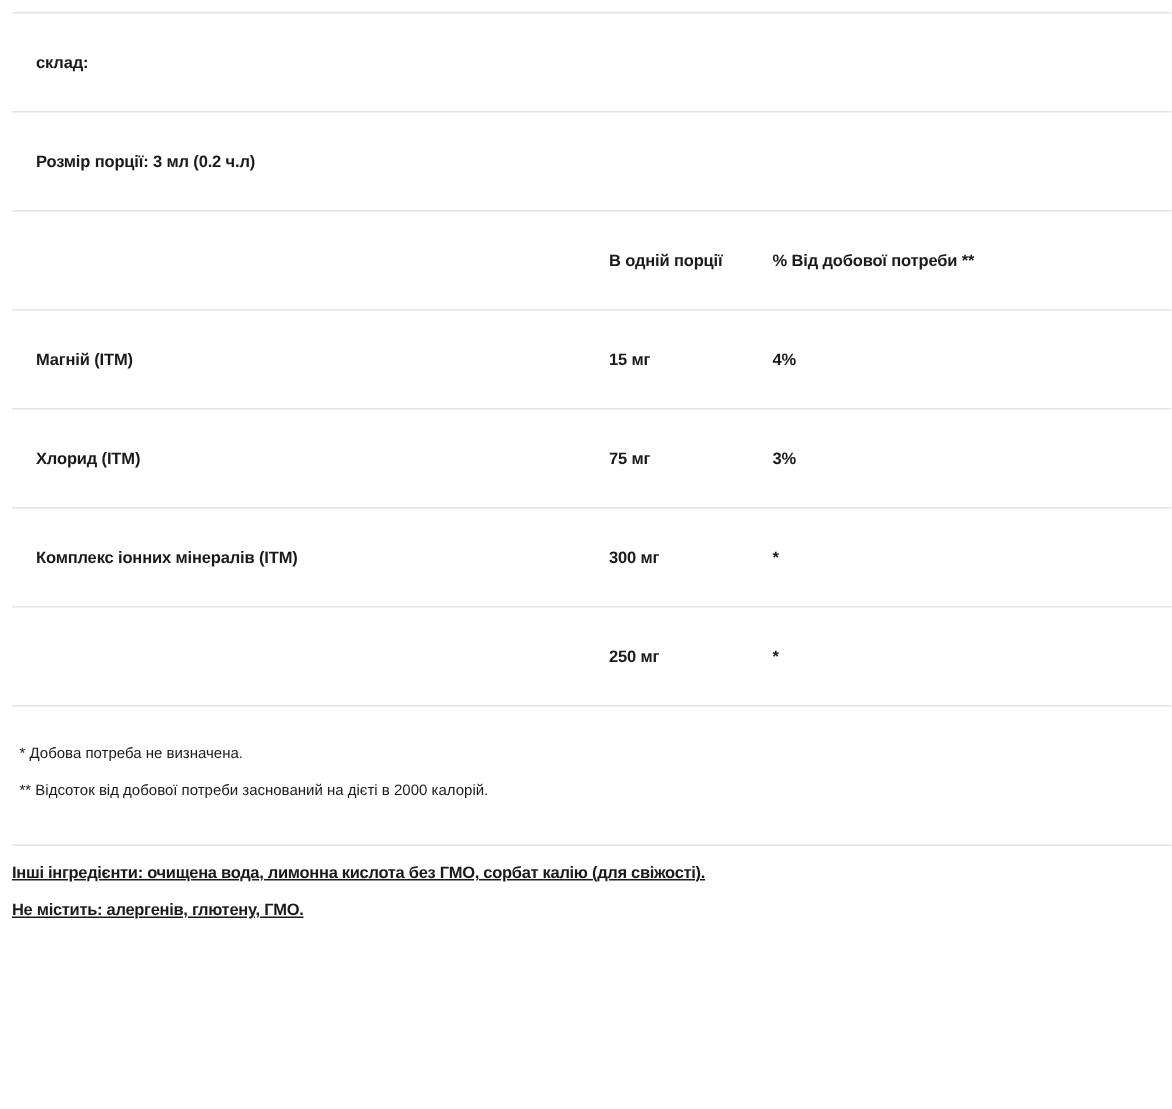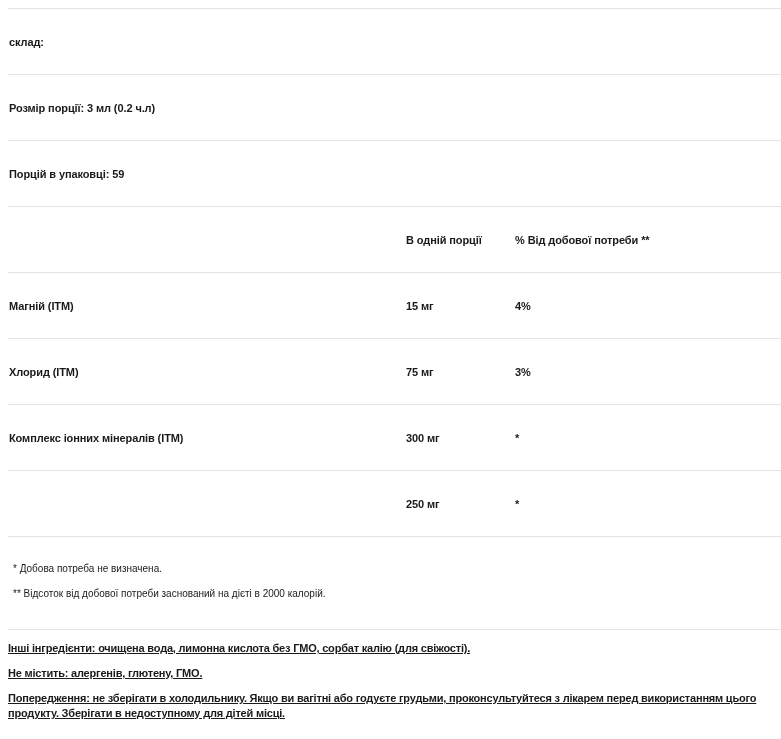--- a/index.html
+++ b/index.html
@@ -12,21 +12,21 @@
   .row {
     border-top: 1.5px solid #e3e3e3;
     height: 66px; box-sizing: border-box;
     position: relative;
   }
   .row .cell {
     position: absolute; top: 0; height: 100%;
     display: flex; align-items: center;
     font-weight: bold; font-size: 11px; letter-spacing: -0.1px;
   }
-  .c1 { left: 1px; }
+  .c1 { left: 16px; }
   .c2 { left: 398px; }
   .c3 { left: 507px; text-align: center; }
   .notes {
     border-top: 1.5px solid #e3e3e3;
     height: 93px; box-sizing: border-box; position: relative;
   }
   .notes p {
     position: absolute; left: 5px; margin: 0;
     font-weight: normal; font-size: 10px;
   }
@@ -42,23 +42,20 @@
 </style>
 </head>
 <body>
 
 <div class="wrap">
   <div class="row">
     <div class="cell c1">склад:</div>
   </div>
   <div class="row">
     <div class="cell c1">Розмір порції: 3 мл (0.2 ч.л)</div>
-  </div>
-  <div class="row">
-    <div class="cell c1">Порцій в упаковці: 59</div>
   </div>
   <div class="row">
     <div class="cell c1"></div>
     <div class="cell c2">В одній порції</div>
     <div class="cell c3">% Від добової потреби **</div>
   </div>
   <div class="row">
     <div class="cell c1">Магній (ІТМ)</div>
     <div class="cell c2">15 мг</div>
     <div class="cell c3">4%</div>
@@ -77,15 +74,14 @@
     <div class="cell c2">250 мг</div>
     <div class="cell c3">*</div>
   </div>
   <div class="notes">
     <p style="top:26px">* Добова потреба не визначена.</p>
     <p style="top:51px">** Відсоток від добової потреби заснований на дієті в 2000 калорій.</p>
   </div>
   <div class="footer">
     <p style="top:11px">Інші інгредієнти: очищена вода, лимонна кислота без ГМО, сорбат калію (для свіжості).</p>
     <p style="top:36px">Не містить: алергенів, глютену, ГМО.</p>
-    <p style="top:61px">Попередження: не зберігати в холодильнику. Якщо ви вагітні або годуєте грудьми, проконсультуйтеся з лікарем перед використанням цього продукту. Зберігати в недоступному для дітей місці.</p>
   </div>
 </div>
 
 </body></html>

